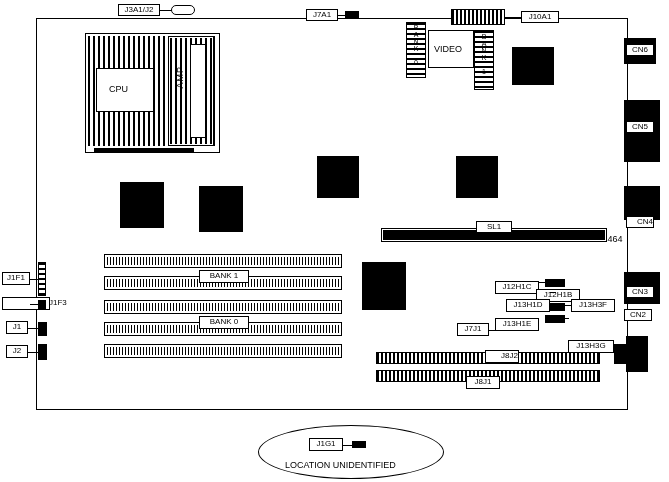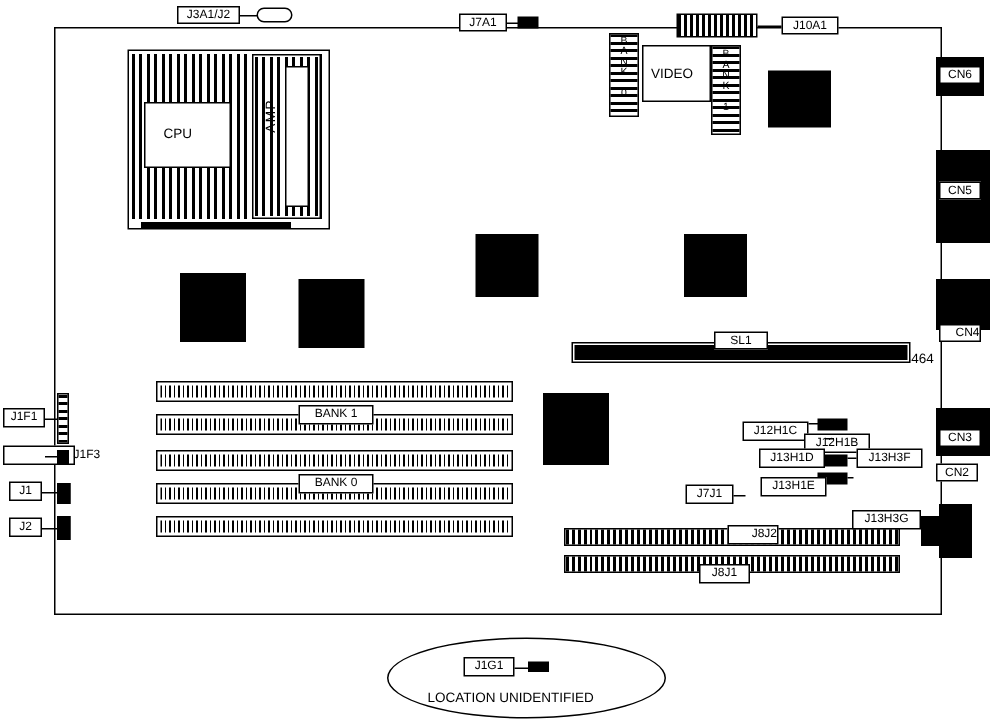--- a/index.html
+++ b/index.html
@@ -123,21 +123,21 @@
 
   <div class="blk abs" style="left:545px;top:279px;width:20px;height:8px;"></div>
   <div class="blk abs" style="left:545px;top:291px;width:20px;height:8px;"></div>
   <div class="blk abs" style="left:545px;top:303px;width:20px;height:8px;"></div>
   <div class="blk abs" style="left:545px;top:315px;width:20px;height:8px;"></div>
 
   <div class="lbl" style="left:495px;top:281px;width:44px;height:13px;">J12H1C</div>
   <div class="lbl" style="left:536px;top:265px;width:44px;height:13px;margin-top:24px;">J12H1B</div>
   <div class="lbl" style="left:506px;top:299px;width:44px;height:13px;">J13H1D</div>
   <div class="lbl" style="left:571px;top:299px;width:44px;height:13px;">J13H3F</div>
-  <div class="lbl" style="left:495px;top:318px;width:44px;height:13px;margin-left:12px;">J13H1E</div>
+  <div class="lbl" style="left:495px;top:318px;width:44px;height:13px;">J13H1E</div>
   <div class="lbl" style="left:568px;top:316px;width:46px;height:13px;margin-top:24px;">J13H3G</div>
 
   <div class="hline" style="left:539px;top:282px;width:7px;"></div>
   <div class="hline" style="left:550px;top:292px;width:6px;"></div>
   <div class="hline" style="left:565px;top:305px;width:6px;"></div>
   <div class="hline" style="left:565px;top:318px;width:4px;"></div>
 
   <div class="lbl" style="left:457px;top:323px;width:32px;height:13px;">J7J1</div>
   <div class="hline" style="left:489px;top:330px;width:8px;"></div>
 

